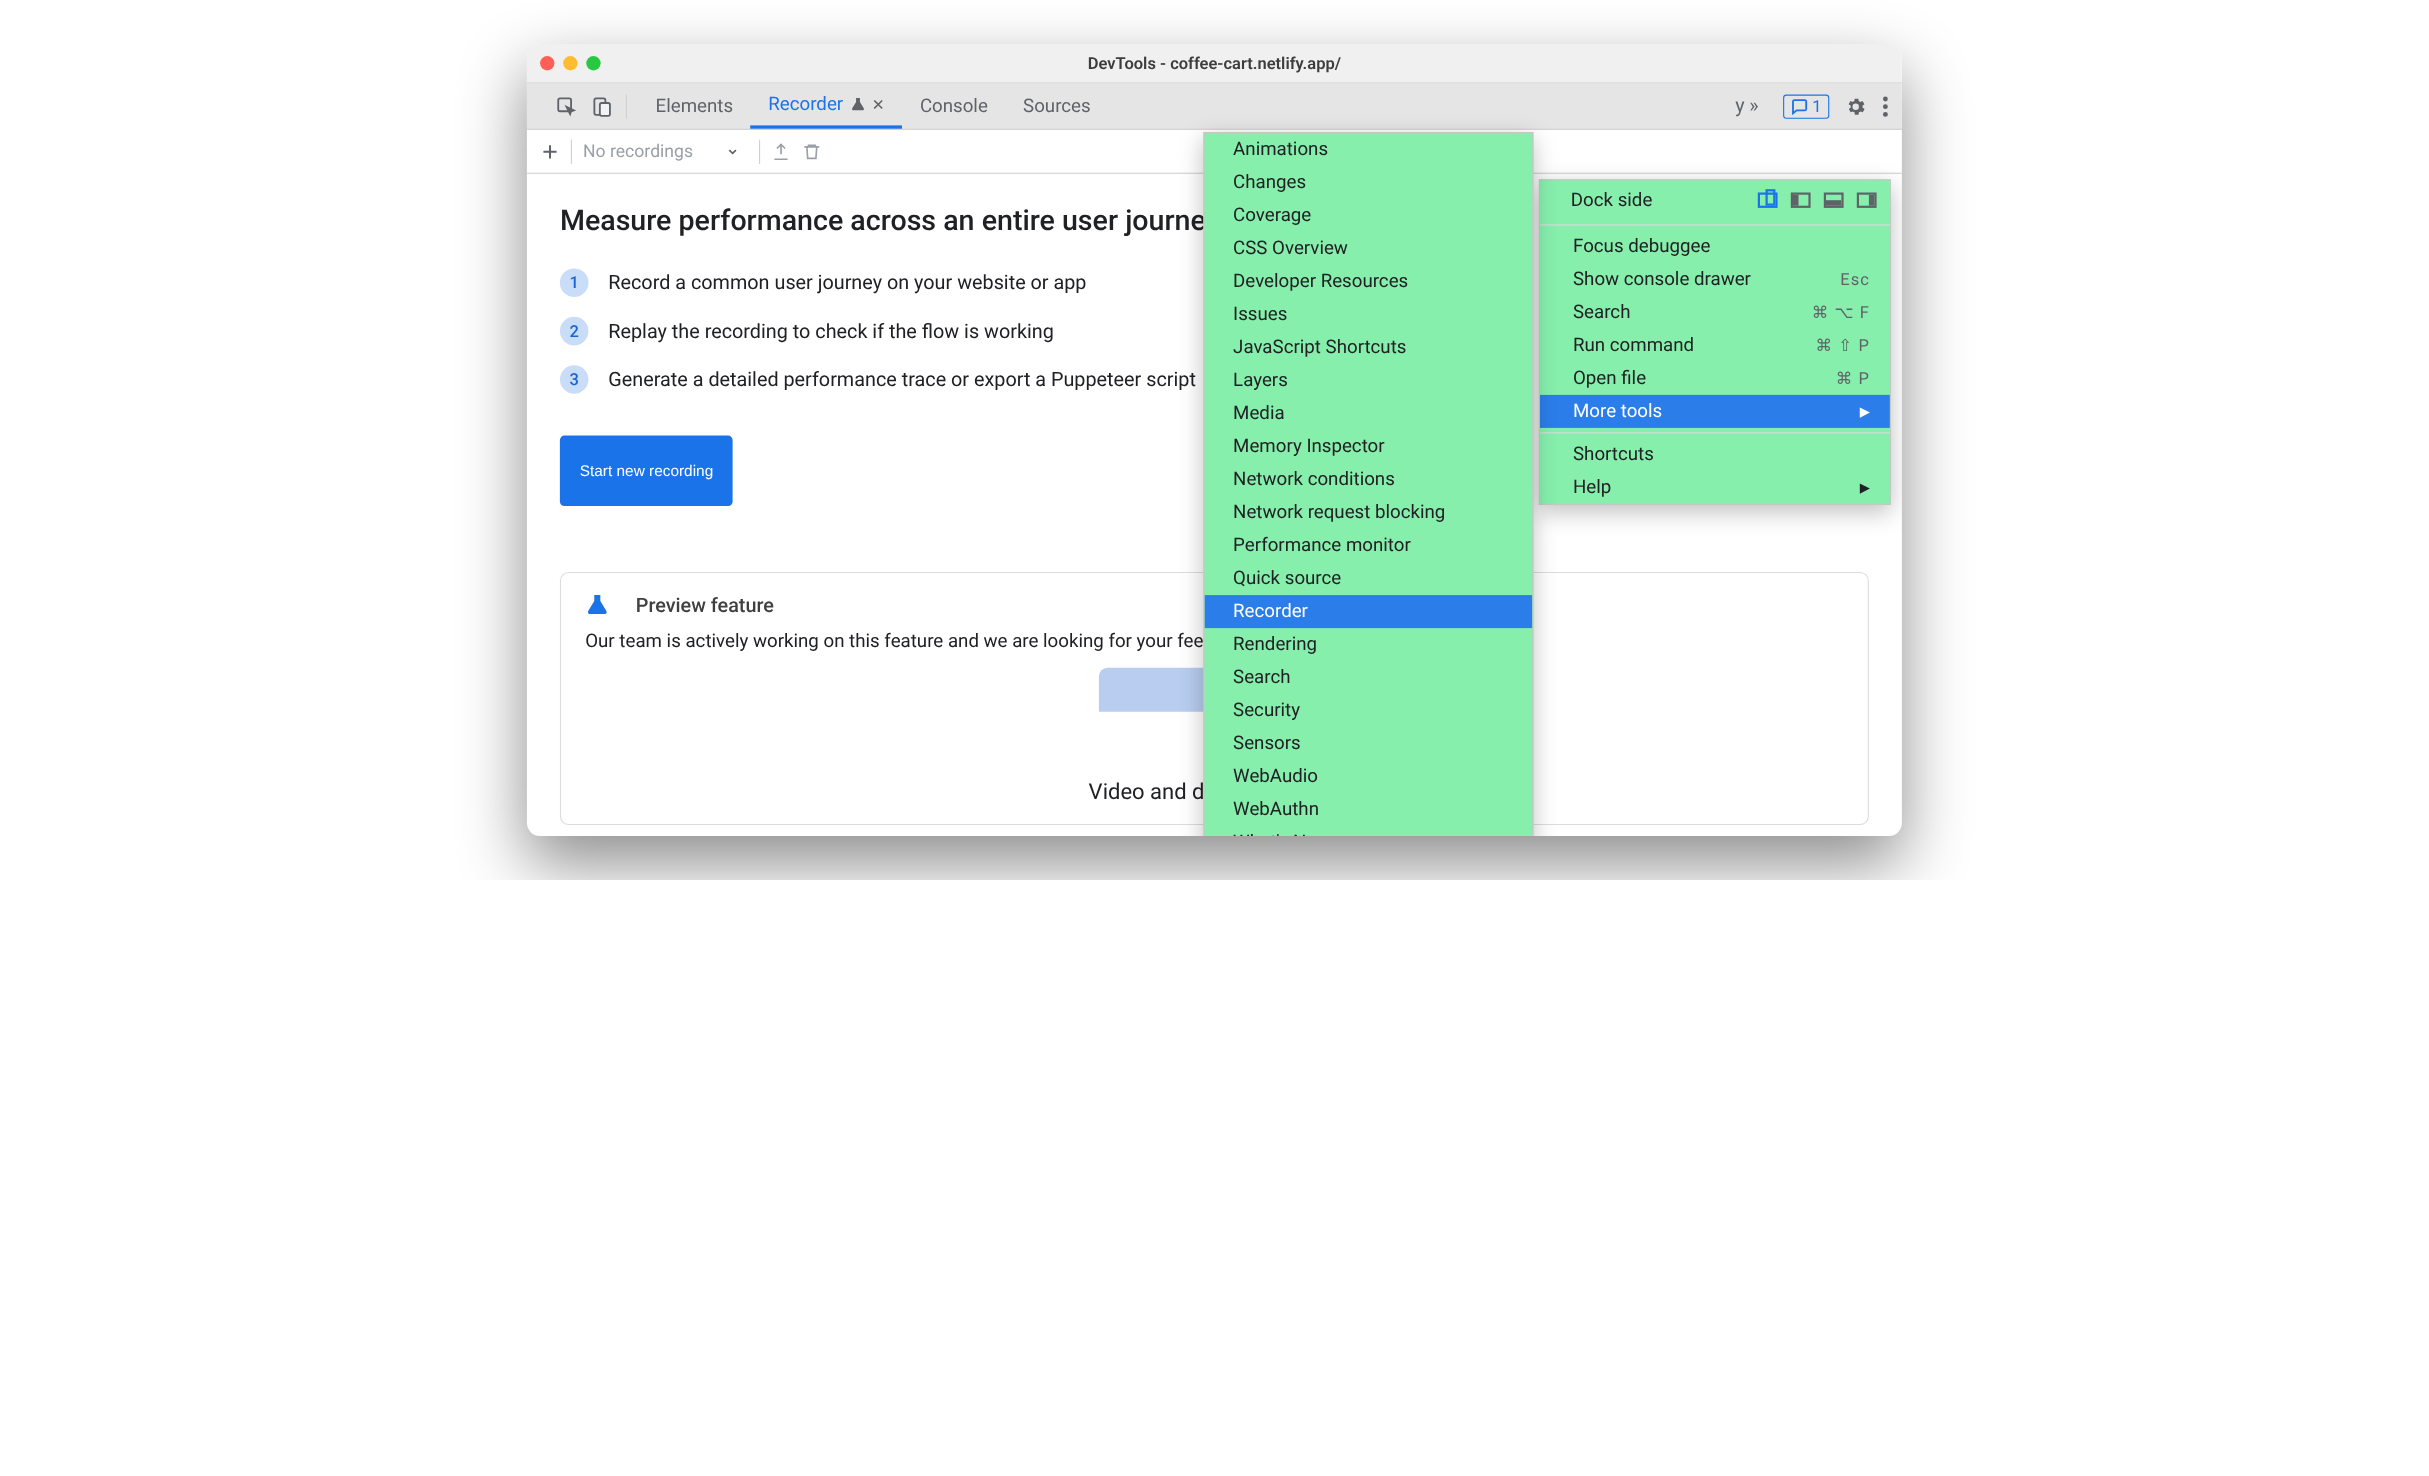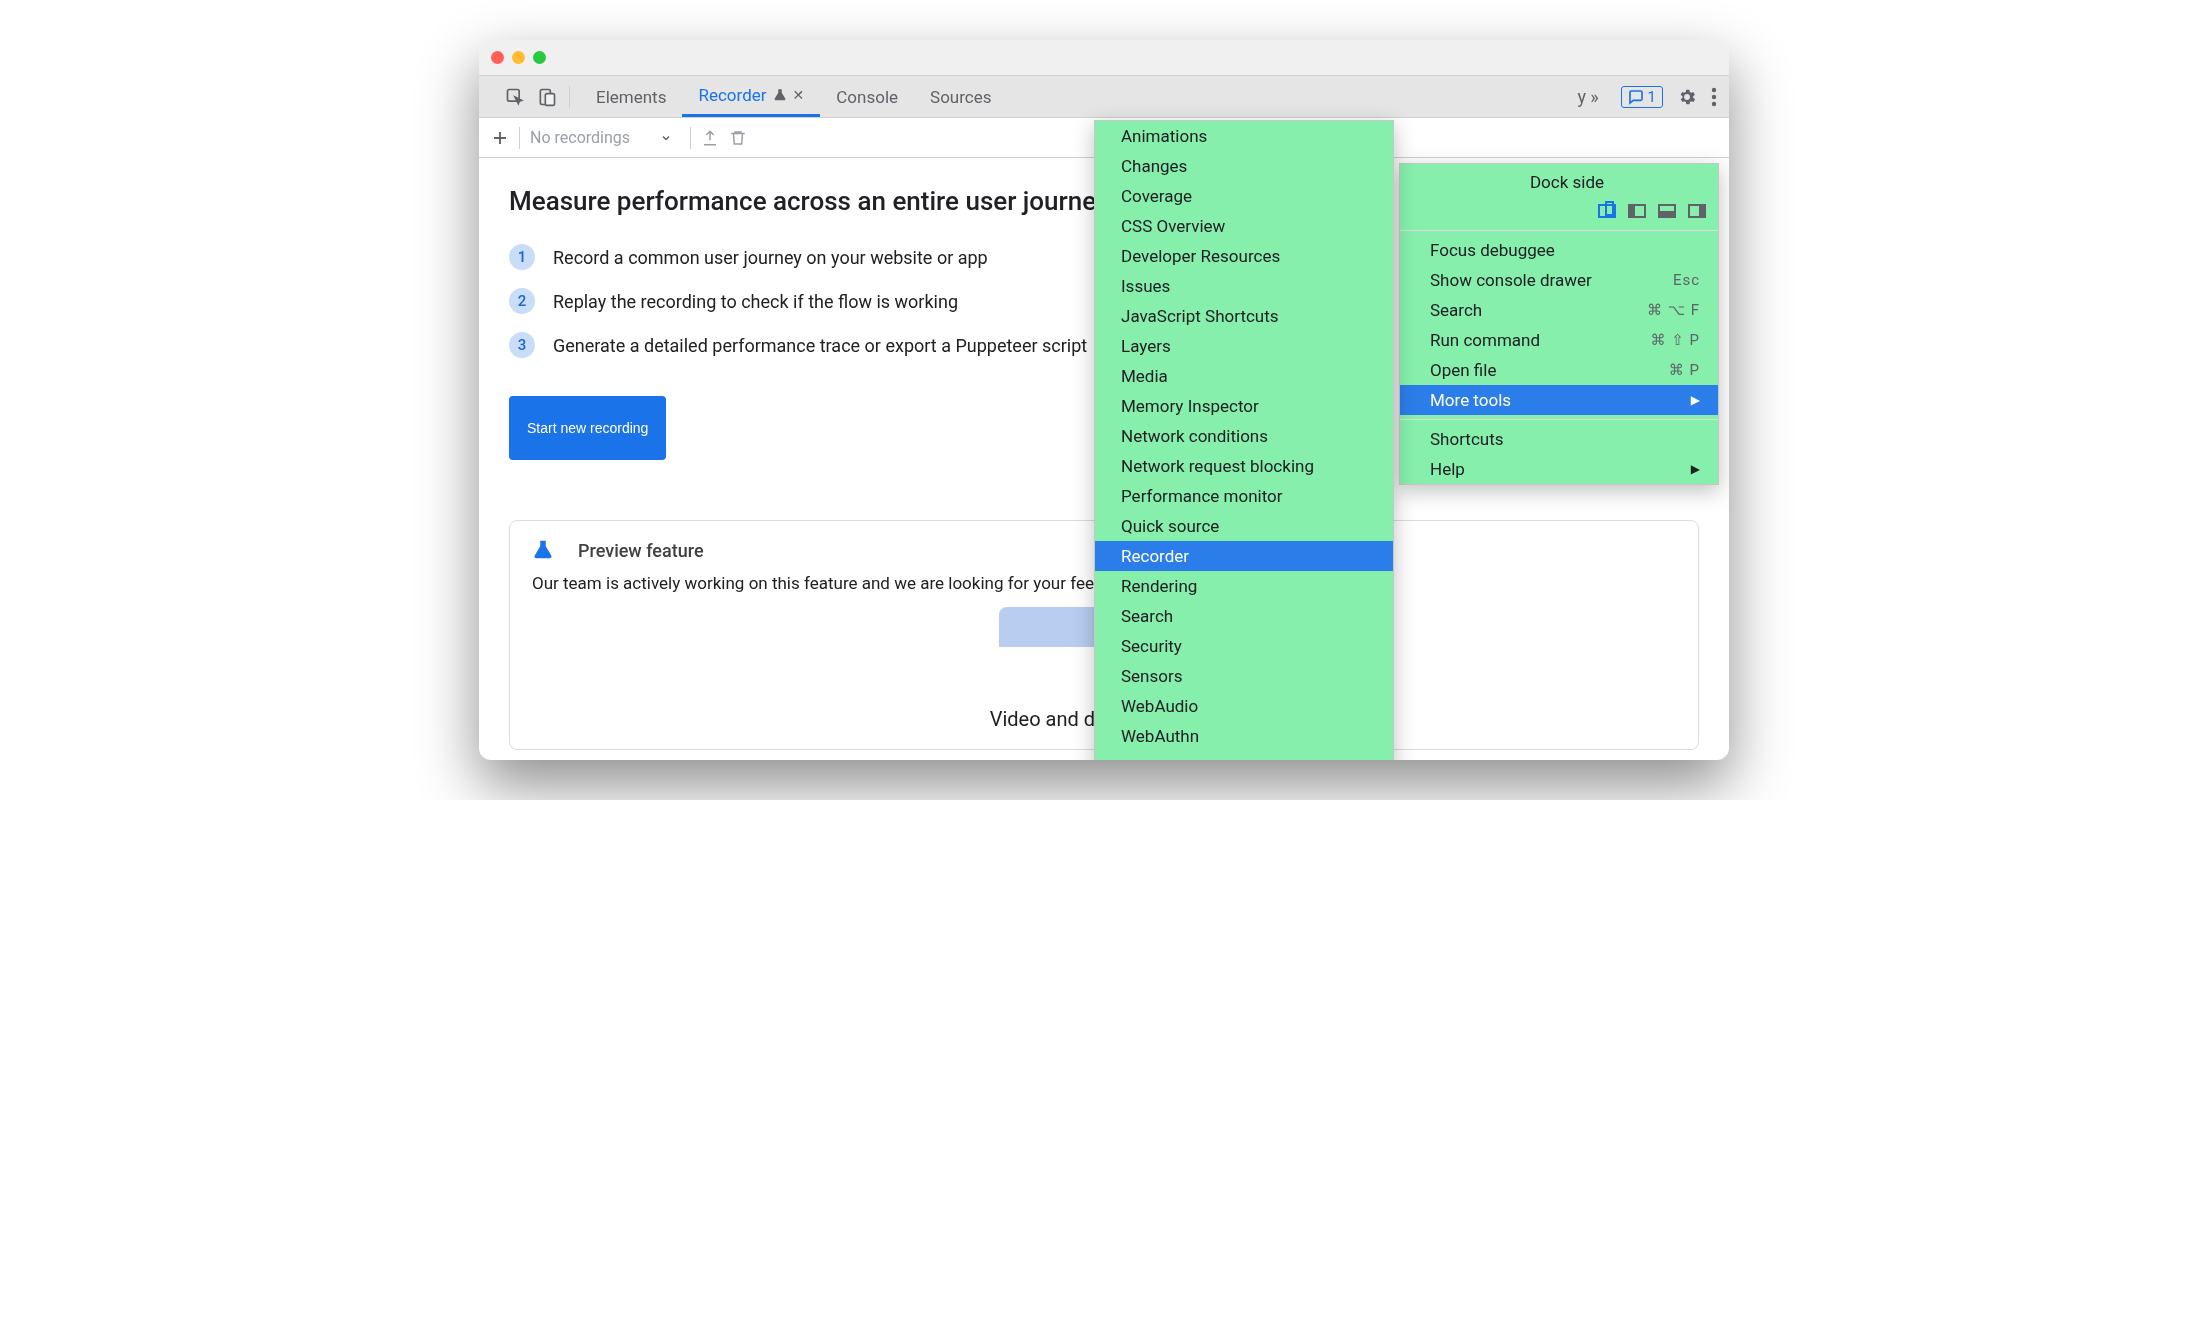--- a/index.html
+++ b/index.html
@@ -128,21 +128,21 @@
   .menu .submenu-arrow { font-size: 12px; }
   .shortcut { color: #5f6368; font-size: 15px; letter-spacing: 1px;}
 
   .main-menu { top: 123px; right: 10px; width: 320px; }
   .tools-menu { top: 80px; right: 335px; width: 300px; max-height: 670px; overflow-y: scroll;}
   .tools-menu .menu-item { padding-left: 26px;}
   .tools-menu::-webkit-scrollbar{width:14px;}
   .tools-menu::-webkit-scrollbar-thumb{background:#c1c1c1;border-radius:7px;border:3px solid #fff;}
 
   .dock-row{
-    display:flex;align-items:center;gap:12px;padding:8px 12px 8px 28px;flex-direction:column;
+    display:flex;align-items:center;gap:12px;padding:8px 12px 8px 28px;
   }
   .dock-row .dock-icons{display:flex;gap:12px;margin-left:auto;}
   .dock-ic{width:18px;height:14px;border:2px solid #5f6368;position:relative;}
   .dock-ic.active{border-color:#1a73e8;}
   .dock-ic.undock::after{content:"";position:absolute;inset:-5px 0 0 5px;border:2px solid currentColor;}
   .dock-ic.left::before{content:"";position:absolute;left:0;top:0;bottom:0;width:5px;background:#5f6368;}
   .dock-ic.bottom::before{content:"";position:absolute;left:0;right:0;bottom:0;height:5px;background:#5f6368;}
   .dock-ic.right::before{content:"";position:absolute;right:0;top:0;bottom:0;width:5px;background:#5f6368;}
 
   .overflow-tab{color:#5f6368;font-size:18px;padding:0 8px;display:flex;align-items:center;gap:4px;}
@@ -152,20 +152,21 @@
 <body>
 
 <div class="window">
 
   <div class="titlebar">
     <div class="traffic-lights">
       <div class="traffic-light tl-red"></div>
       <div class="traffic-light tl-yellow"></div>
       <div class="traffic-light tl-green"></div>
     </div>
+    <div class="window-title">DevTools - coffee-cart.netlify.app/</div>
   </div>
 
   <div class="tabstrip">
     <div class="tab-tools-left">
       <span class="icon">
         <svg width="20" height="20" viewBox="0 0 24 24" fill="none" stroke="#5f6368" stroke-width="2">
             <rect x="3" y="3" width="14" height="14" rx="2"></rect>
             <path d="M12 12l8 4-3 1-1 3-4-8z" fill="#5f6368"></path>
           </svg>
       </span>

